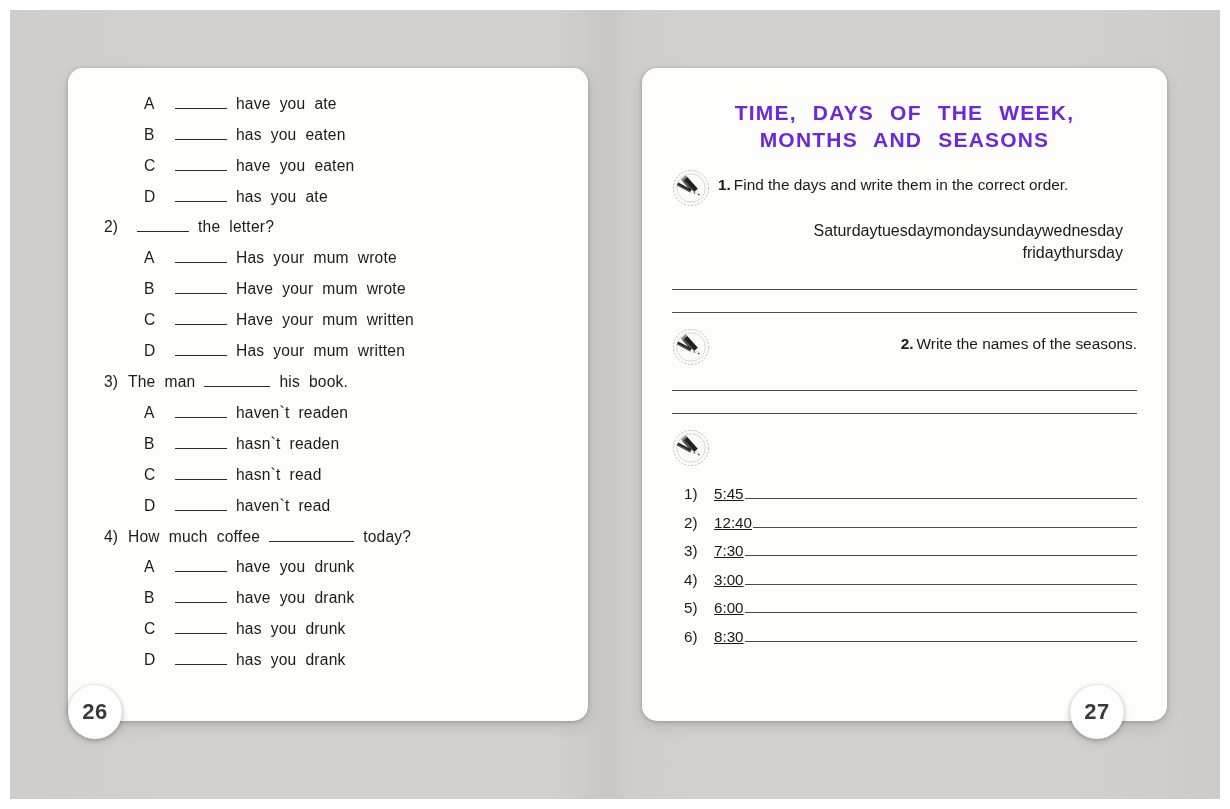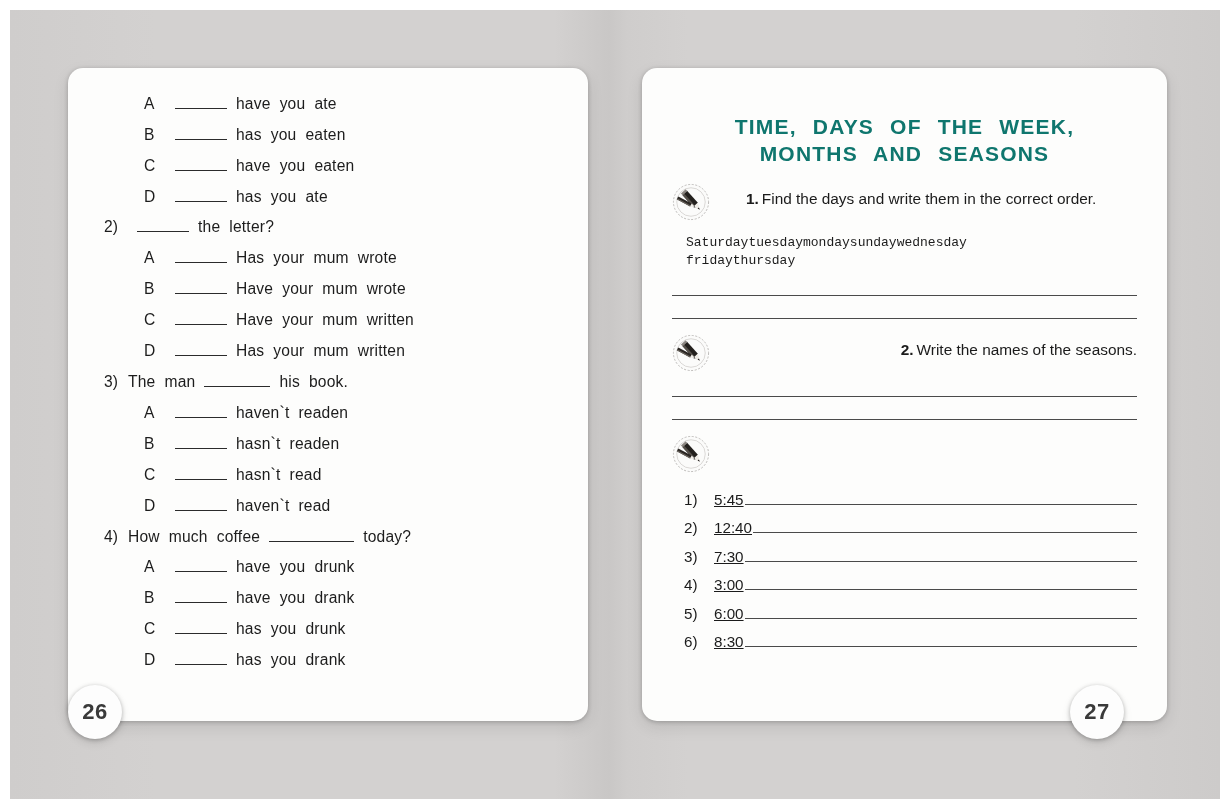--- a/index.html
+++ b/index.html
@@ -87,23 +87,23 @@
   .words { letter-spacing: .2px; }
   .words span { margin-right: 9px; }
   .words span:last-child { margin-right: 0; }
 
   
   .title {
     text-align: center;
     font-weight: bold;
     font-size: 21px;
     letter-spacing: 1.2px;
-    color: #0f766e;
+    color: #6d28d9;
     line-height: 1.28;
-    margin-top: 20px;
+    margin-top: 6px;
   }
   .title .tl1 { display: block; word-spacing: 9px; }
   .title .tl2 { display: block; word-spacing: 9px; }
 
   .task { display: flex; align-items: flex-start; margin-top: 17px; }
 
   
   .badge {
     position: relative;
     flex: 0 0 38px;
@@ -113,32 +113,30 @@
   }
   .badge svg { display: block; width: 38px; height: 38px; }
 
   .task-text {
     flex: 1;
     font-size: 15.4px;
     color: #1b1b1b;
     line-height: 1.38;
     text-align: justify;
     padding-top: 3px;
-    margin-left: 28px;
   }
   .task-text.nojust { text-align: right; }
   .task-text b { font-weight: bold; margin-right: 3px; }
 
   .scramble {
-    text-align: left;
-    font-size: 13px;
+    text-align: right;
+    font-size: 16px;
     color: #1b1b1b;
     line-height: 1.42;
     margin: 13px 14px 0 14px;
-    font-family: Liberation Mono, monospace;
   }
 
   .rule {
     height: 0;
     border-bottom: 1.4px solid #4a4a4a;
     margin-top: 24px;
   }
   .rule.tight { margin-top: 22px; }
 
   .time-list { margin-top: 18px; }

